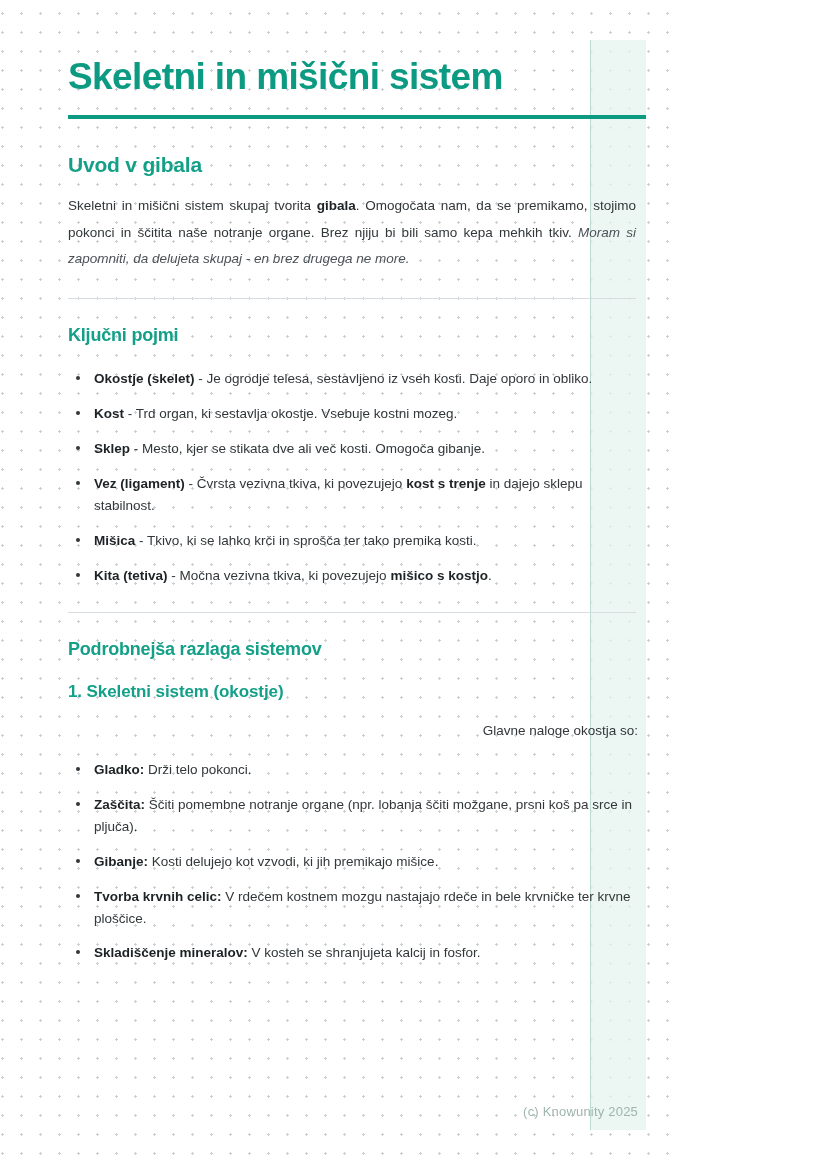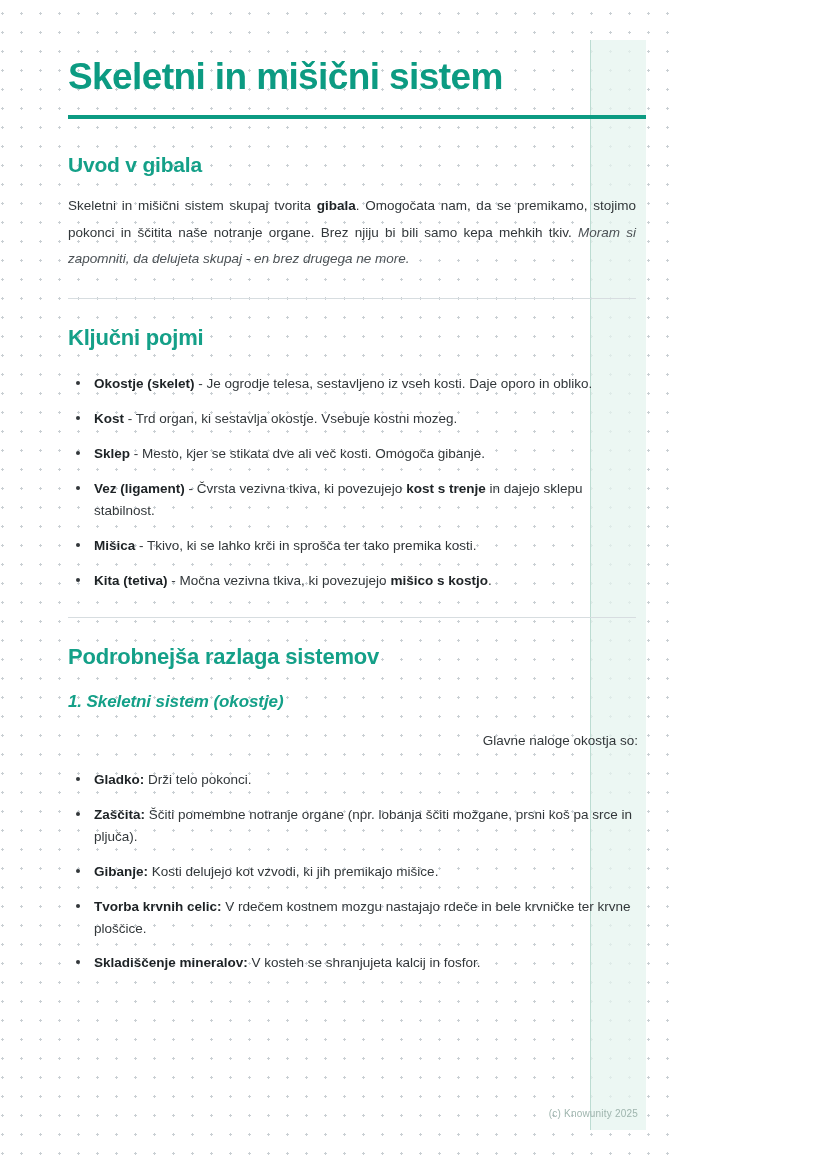--- a/index.html
+++ b/index.html
@@ -71,32 +71,31 @@
 
   h2.section {
     font-size: 21px;
     color: #14a088;
     font-weight: bold;
     margin: 0 0 16px 0;
     letter-spacing: -0.2px;
   }
 
   h2.section.big {
-    font-size: 22px;
+    font-size: 18px;
     margin-top: 0;
     margin-bottom: 22px;
   }
 
   h3.subsection {
     font-size: 17px;
     color: #14a088;
     font-weight: bold;
     margin: 0 0 18px 0;
     letter-spacing: -0.1px;
-    font-style: italic;
   }
 
   p.para {
     font-size: 13.5px;
     line-height: 1.95;
     color: #32373a;
     margin: 0 0 10px 0;
     text-align: justify;
   }
   p.para.lead { width: 568px; }
@@ -144,21 +143,21 @@
     line-height: 1.7;
     color: #32373a;
     margin: 0 0 16px 0;
     text-align: right;
   }
 
   .footer-credit {
     position: absolute;
     right: 38px;
     bottom: 52px;
-    font-size: 10px;
+    font-size: 13px;
     color: #9fb5ae;
     letter-spacing: 0.2px;
     white-space: nowrap;
   }
 </style>
 </head>
 <body>
 
 <div class="page">
 

